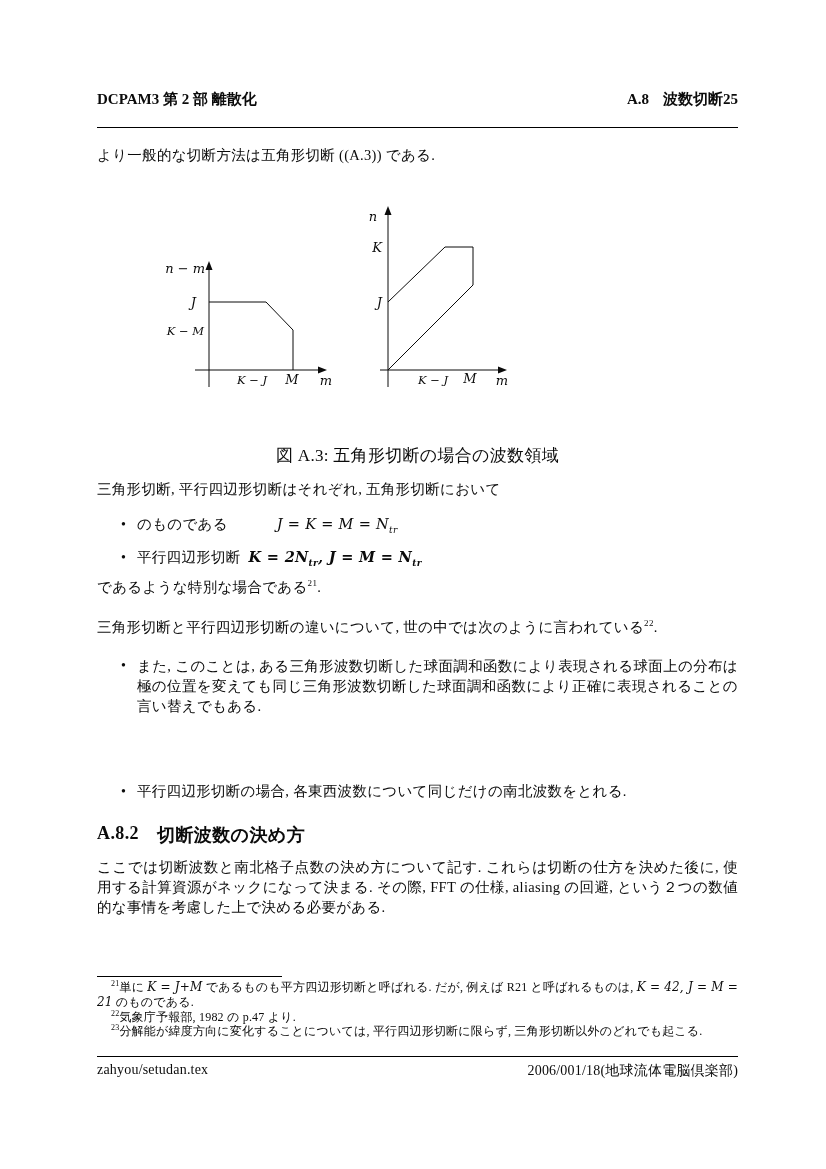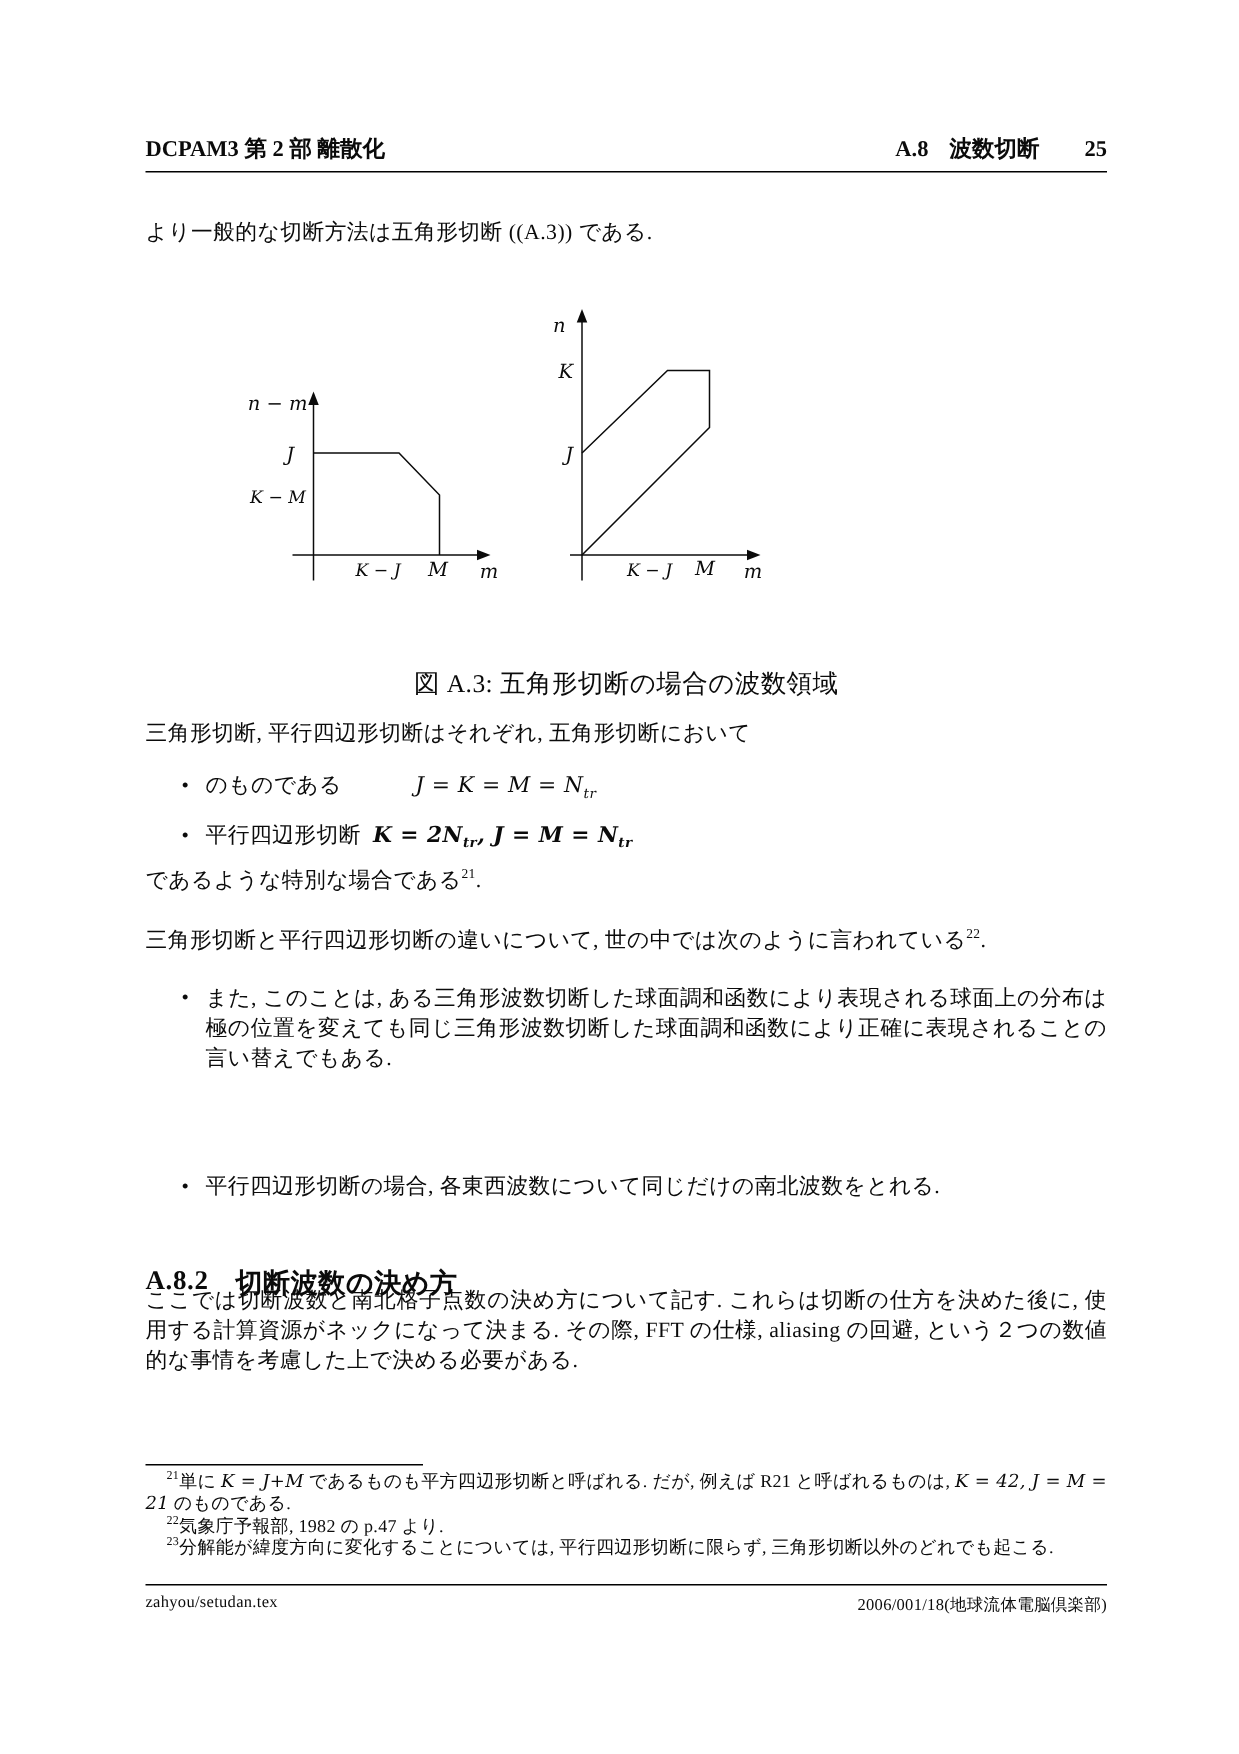--- a/index.html
+++ b/index.html
@@ -9,51 +9,51 @@
     overflow:hidden;
   }
   .abs { position:absolute; }
   .body-text { font-size:14.5px; line-height:20px; letter-spacing:0.3px; }
   .just { text-align:justify; text-justify:inter-ideograph; }
   
   .header {
     left:97px; top:90px; width:641px;
     display:flex; justify-content:space-between; align-items:baseline;
     font-weight:bold; font-size:15px;
-    border-bottom:1.2px solid #000; padding-bottom:5px;
+    border-bottom:1.2px solid #000; padding-bottom:18px;
   }
   .header-right { display:flex; align-items:baseline; }
   .header-sec { margin-right:14px; }
-  .header-sec-title { margin-right:30px; }
+  .header-sec-title { }
   
   .fig-svg { left:150px; top:196px; }
   .fig-svg text { font-family:"DejaVu Serif","Liberation Serif",serif; font-style:italic; fill:#0b0b0b; }
   .fig-svg .lab { font-size:13px; }
   .fig-svg .lab-sm { font-size:11.5px; }
   .fig-svg line, .fig-svg polyline { stroke:#0b0b0b; stroke-width:1; fill:none; }
   .fig-svg path.arrow { fill:#0b0b0b; stroke:none; }
   .caption { left:97px; top:444px; width:641px; text-align:center; font-size:17px; letter-spacing:0.3px; }
   
   .bullet-row { display:flex; align-items:baseline; }
   .dot { width:16px; font-size:14px; }
   .mi { font-family:"DejaVu Serif","Liberation Serif",serif; font-style:italic; }
   .msub { font-size:9px; font-style:italic; }
   .math-gap { margin-left:49px; }
   .math-gap-sm { margin-left:8px;font-weight:bold; }
   sup.fnref { font-size:9px; line-height:0; }
   
-  .sec-head { left:97px; top:823px; font-size:18px; font-weight:bold; display:flex; letter-spacing:0.4px;margin-top:20px; }
+  .sec-head { left:97px; top:823px; font-size:18px; font-weight:bold; display:flex; letter-spacing:0.4px; }
   .sec-num { margin-right:18px; }
   
   .fnrule { left:97px; top:976px; width:185px; border-top:1px solid #000; height:0; }
   .footnote { left:97px; width:641px; font-size:12px; line-height:15px; text-indent:14px; letter-spacing:0.2px; }
   .footnote sup { font-size:8px; line-height:0; }
   
   .footrule { left:97px; top:1056px; width:641px; border-top:1px solid #000; height:0; }
-  .footer { left:97px; top:1062px; width:641px; display:flex; justify-content:space-between; font-size:11px; letter-spacing:0.2px; }
+  .footer { left:97px; top:1062px; width:641px; display:flex; justify-content:space-between; font-size:14px; letter-spacing:0.2px; }
 </style>
 </head>
 <body>
 
 <div class="page">
 
   <div class="abs header">
     <span>DCPAM3 第 2 部 離散化</span>
     <span class="header-right">
       <span class="header-sec">A.8</span>

